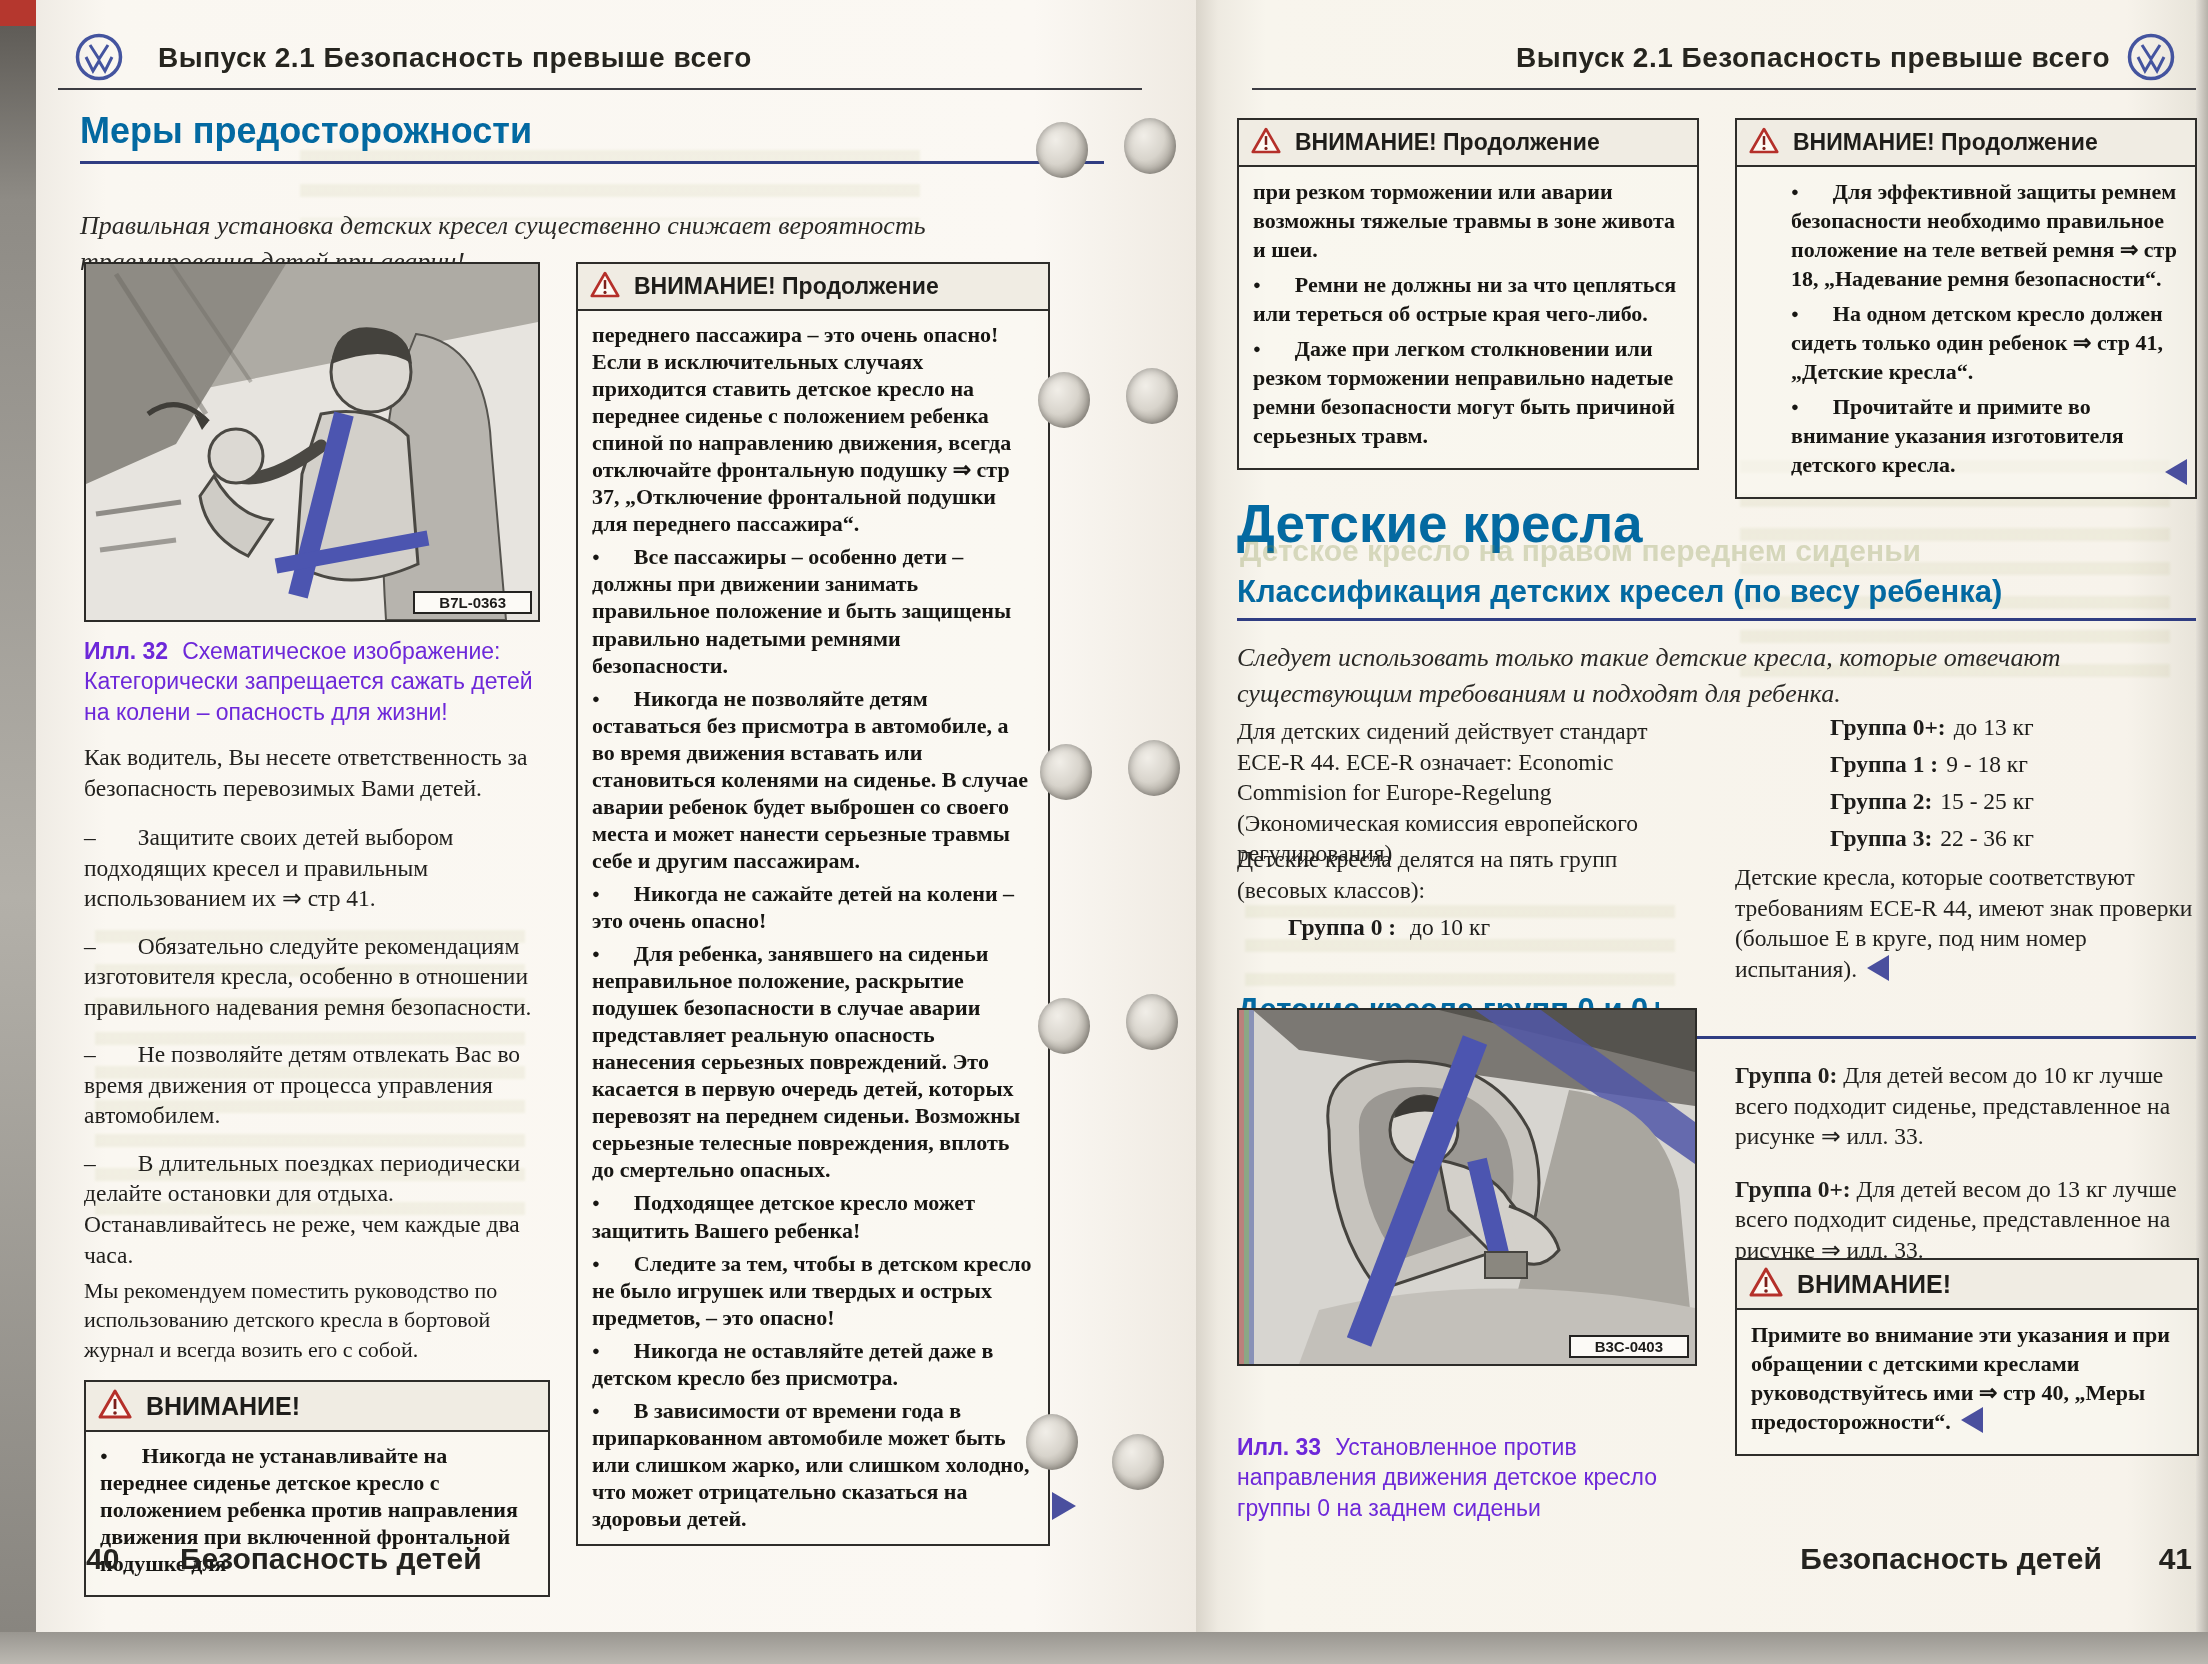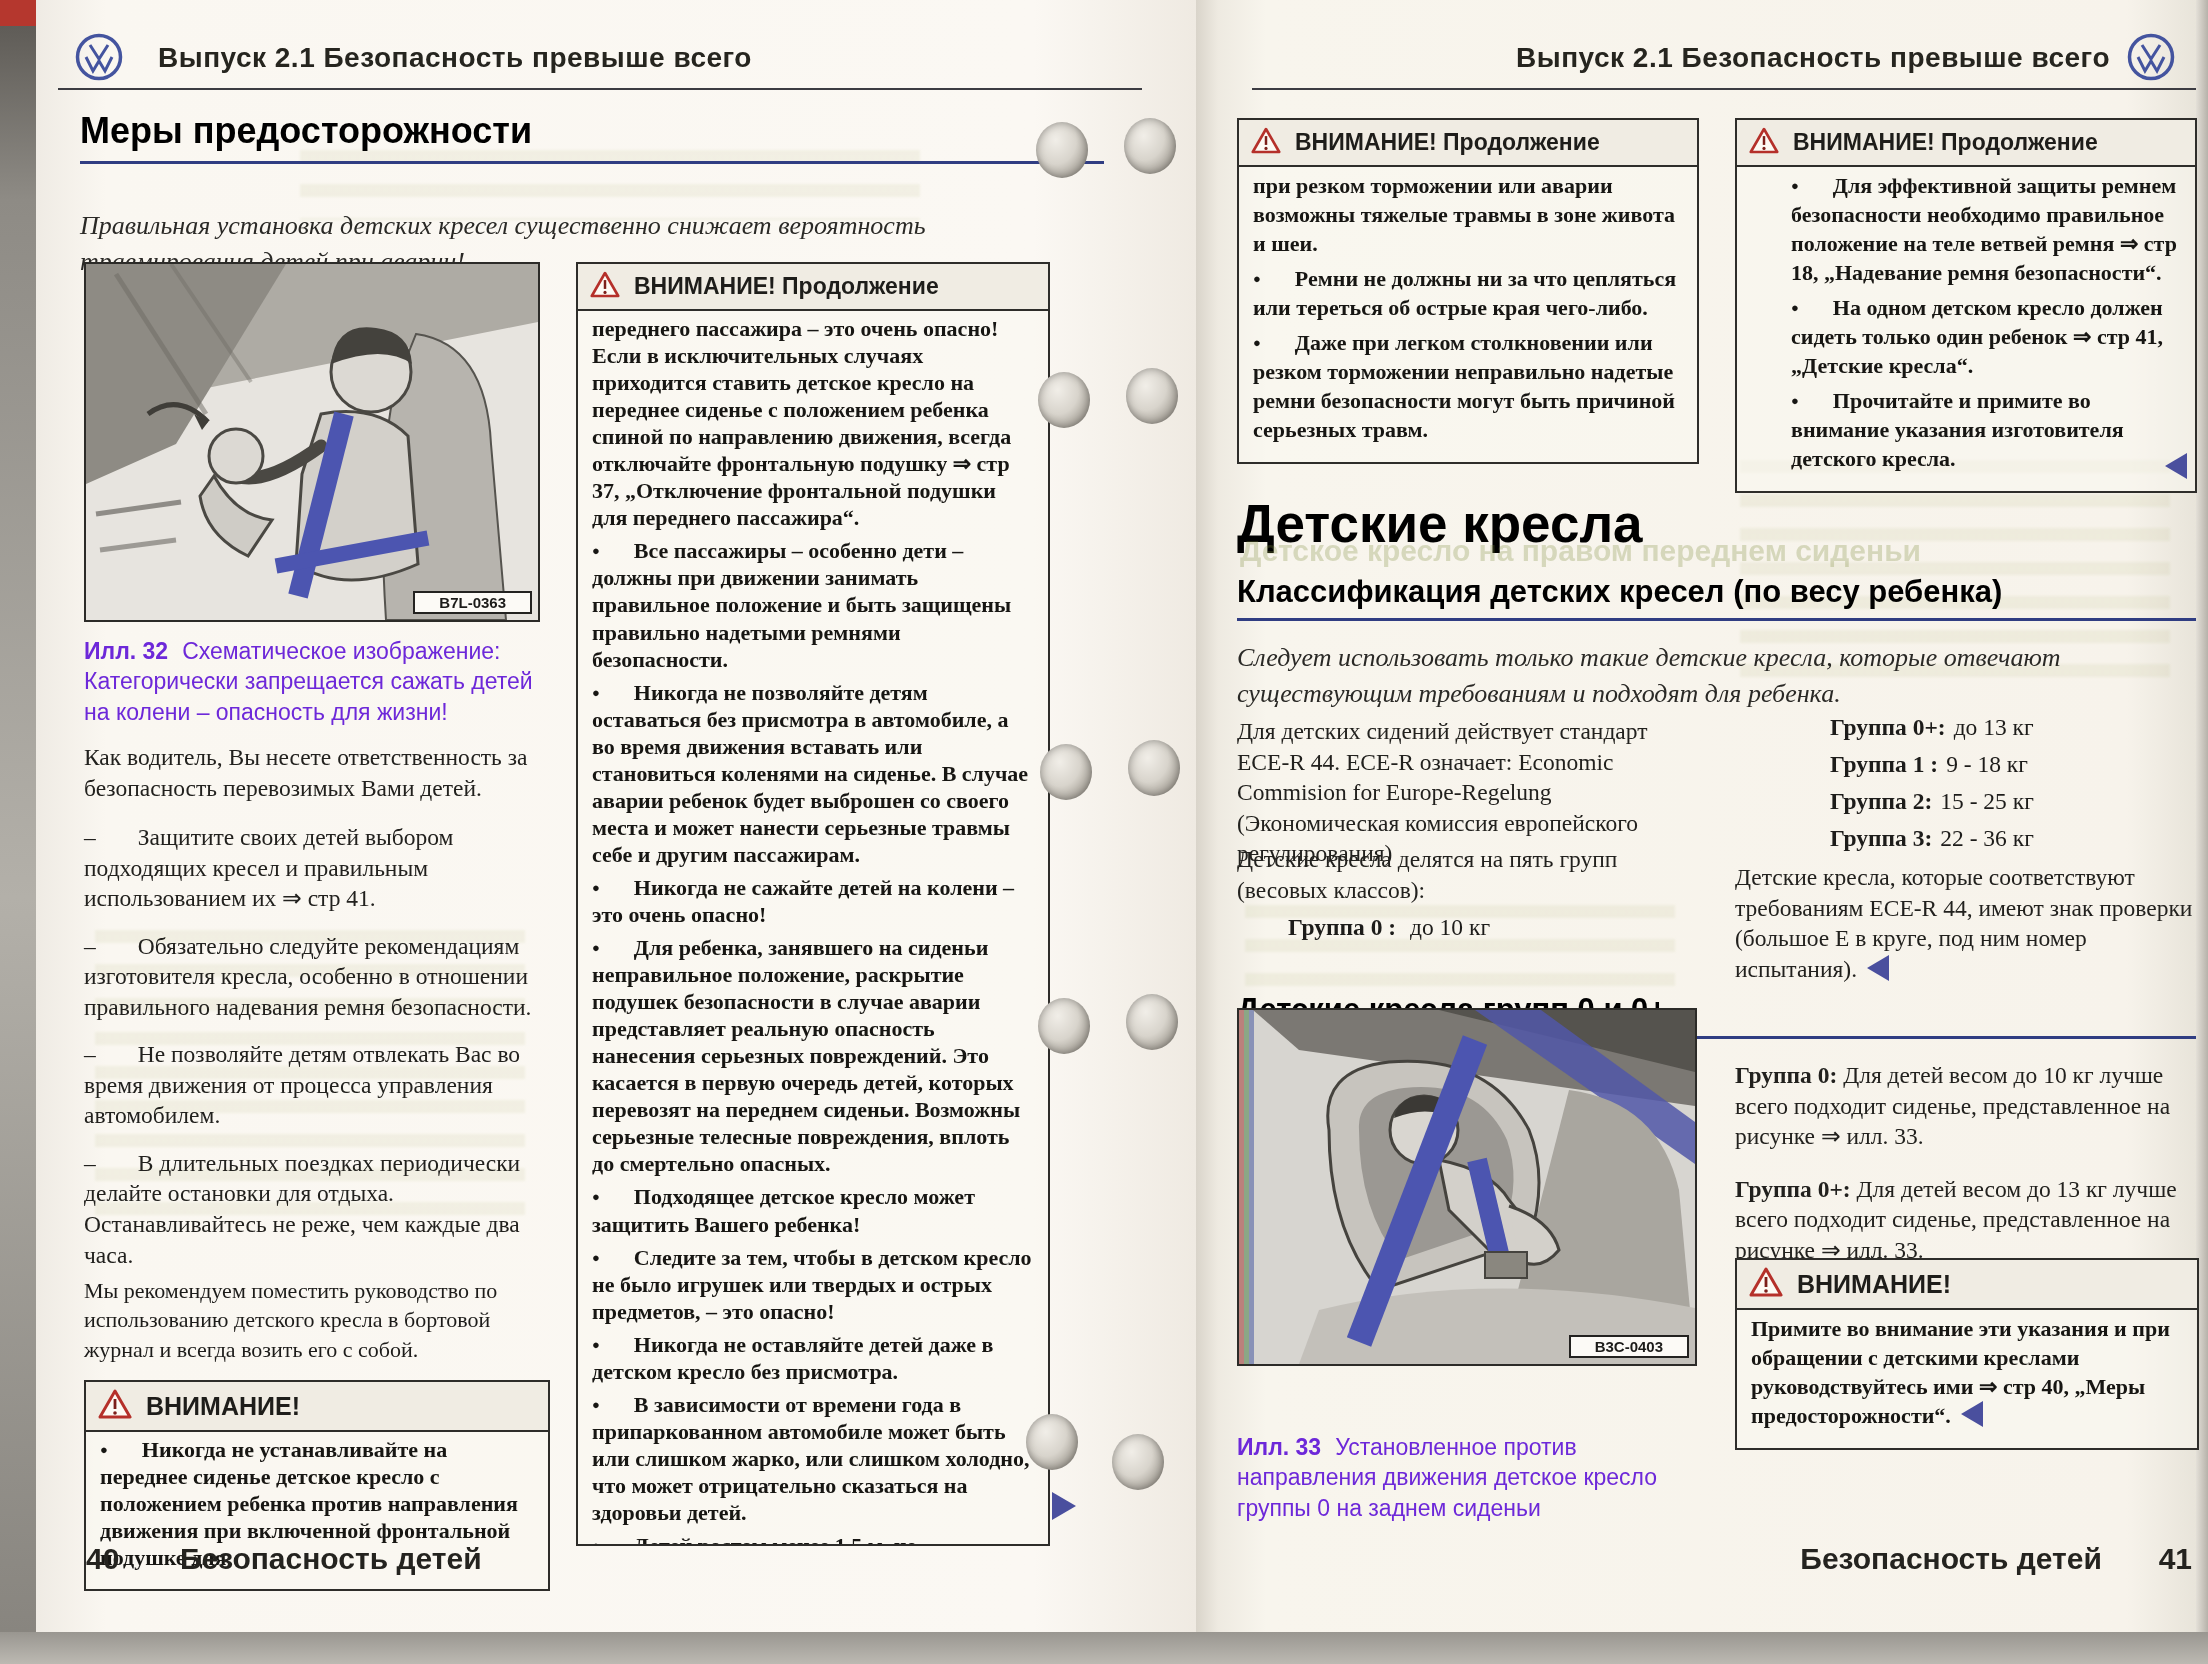--- a/index.html
+++ b/index.html
@@ -17,41 +17,41 @@
   .edge-bottom{left:0;top:1632px;width:2208px;height:32px;
     background:linear-gradient(180deg,#999690,#bcb9b2);}
   .edge-right{left:2196px;top:0;width:12px;height:1632px;background:linear-gradient(90deg,#e4e0d8,#b6b2aa);}
   
   .hole{width:52px;height:56px;border-radius:50%;
     background:radial-gradient(ellipse at 38% 32%,#f1eee8 0%,#d8d4cc 45%,#a49f96 78%,#ccc8c0 100%);
     box-shadow:inset 0 0 8px rgba(0,0,0,.35);}
   
   .hdr-text{font-size:28px;font-weight:bold;color:#26251f;letter-spacing:.5px;}
   .rule{background:#3c3c42;height:2px;}
-  .blue-title{color:#000000;font-weight:bold;}
+  .blue-title{color:#0369a1;font-weight:bold;}
   .blue-rule{background:#303d82;}
   .italic-lead{font-style:italic;font-size:26px;line-height:1.4;color:#2a2926;}
   
   .body-col{font-size:23.5px;line-height:1.3;color:#22211e;}
   .small-serif{font-size:22px;line-height:1.33;}
   .dash-item{margin:0 0 17px 0;}
   .dash-item::before{content:"–";margin-right:42px;}
   
   .caption{font-family:"Liberation Sans",sans-serif;font-size:23px;line-height:1.32;color:#6d28d9;}
   .cap-label{font-weight:bold;margin-right:14px;}
   
   .figure{border:2px solid #2c2b28;background:#e6e3de;overflow:hidden;}
   .figtag{position:absolute;right:6px;bottom:6px;background:#fcfaf6;border:2px solid #232220;
     font-family:"Liberation Sans",sans-serif;font-size:15px;font-weight:bold;padding:1px 24px;color:#1c1b19;}
   
   .wbox{border:2px solid #2e2d2a;background:rgba(250,247,240,.55);}
   .wbox-head{display:flex;align-items:center;gap:14px;padding:7px 12px;border-bottom:2px solid #2e2d2a;
     background:#f0ece3;}
   .wtitle{font-family:"Liberation Sans",sans-serif;font-weight:bold;font-size:25px;color:#1e1d1a;}
-  .wbox-body{padding:4px 14px 12px 14px;font-weight:bold;font-size:22px;line-height:1.23;color:#171613;}
+  .wbox-body{padding:10px 14px 12px 14px;font-weight:bold;font-size:22px;line-height:1.23;color:#171613;}
   .wbox-body p{margin:0 0 6px 0;}
   .bullet::before{content:"●";font-size:13px;margin-right:34px;position:relative;top:-3px;}
   
   .group-line{margin:0 0 7px 0;padding-left:95px;font-size:23.5px;line-height:1.28;}
   .group-line b{margin-right:8px;}
   .gpara{margin:0 0 22px 0;}
   
   .tri-next{width:0;height:0;border-left:24px solid #4a4f9e;border-top:14px solid transparent;border-bottom:14px solid transparent;display:inline-block;}
   .tri-prev{width:0;height:0;border-right:22px solid #4a4f9e;border-top:13px solid transparent;border-bottom:13px solid transparent;display:inline-block;vertical-align:-4px;margin-left:10px;}
   

